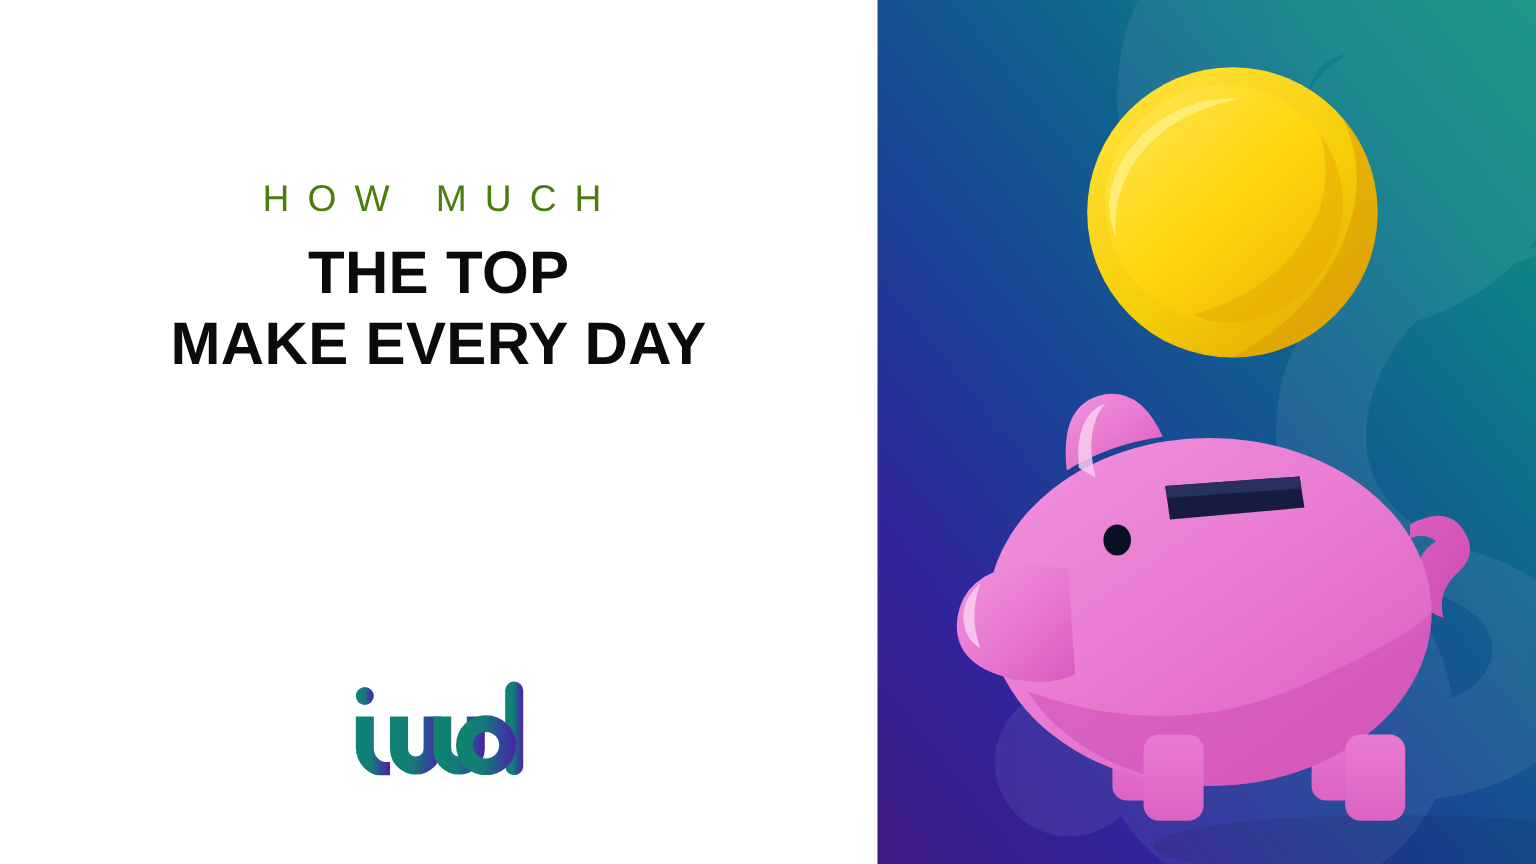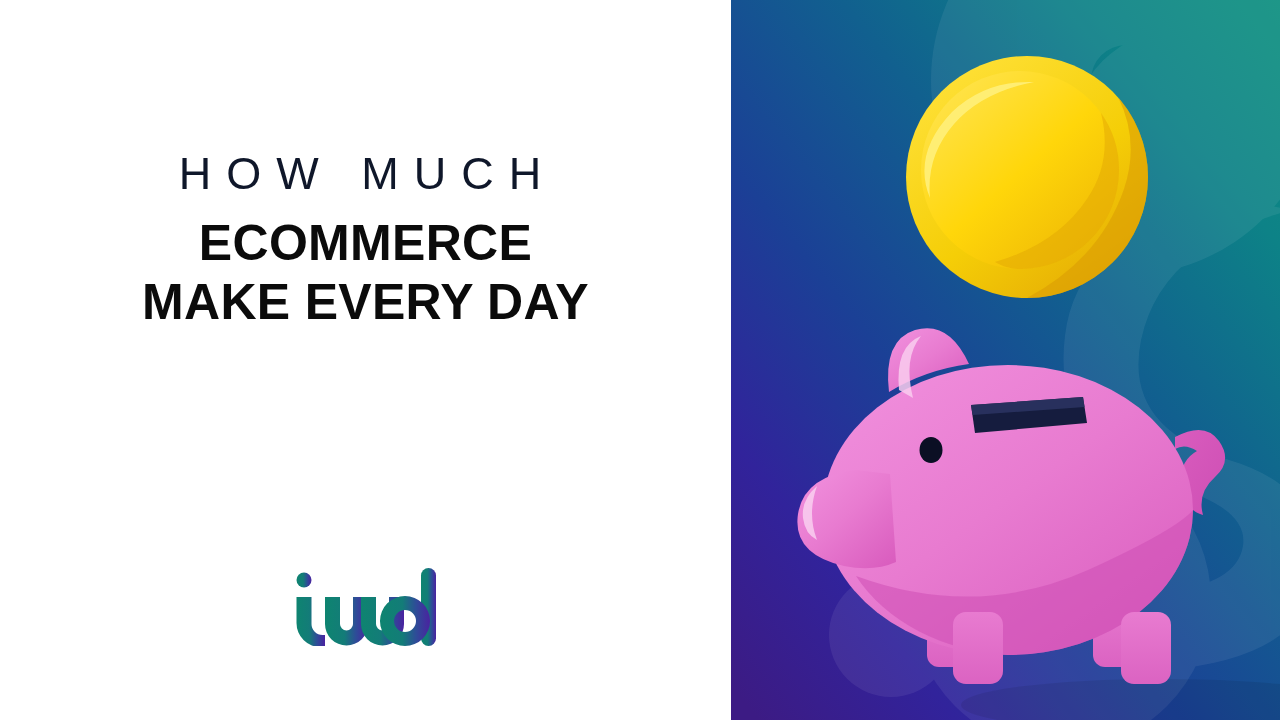--- a/index.html
+++ b/index.html
@@ -29,24 +29,24 @@
   }
   .headline-block {
     position: absolute;
     left: 0;
     top: 148px;
     width: 731px;
     text-align: center;
   }
   .kicker {
     font-family: "Liberation Sans", sans-serif;
-    font-size: 45px;
+    font-size: 31px;
     font-weight: 300;
     letter-spacing: 15px;
-    color: #0f172a;
+    color: #4d7c0f;
     line-height: 1.15;
     margin: 0 0 14px 0;
     padding-left: 4px;
     white-space: nowrap;
   }
   .headline-line {
     font-family: "Liberation Sans", sans-serif;
     font-size: 50px;
     font-weight: 700;
     letter-spacing: 0.3px;
@@ -85,21 +85,21 @@
 </style>
 </head>
 <body>
 
 <div class="canvas">
 
   <div class="left-panel">
 
     <div class="headline-block">
       <p class="kicker">HOW MUCH</p>
-      <p class="headline-line">ECOMMERCE</p>
+      <p class="headline-line">THE TOP</p>
       <p class="headline-line">MAKE EVERY DAY</p>
     </div>
 
     <div class="logo-wrap">
       <svg class="logo-svg" width="148" height="80" viewBox="0 0 148 80">
         <defs>
           <linearGradient id="logoGrad" x1="0" y1="0" x2="1" y2="0">
             <stop offset="0%" stop-color="#0E8470"></stop>
             <stop offset="45%" stop-color="#137C78"></stop>
             <stop offset="72%" stop-color="#2E4C98"></stop>

